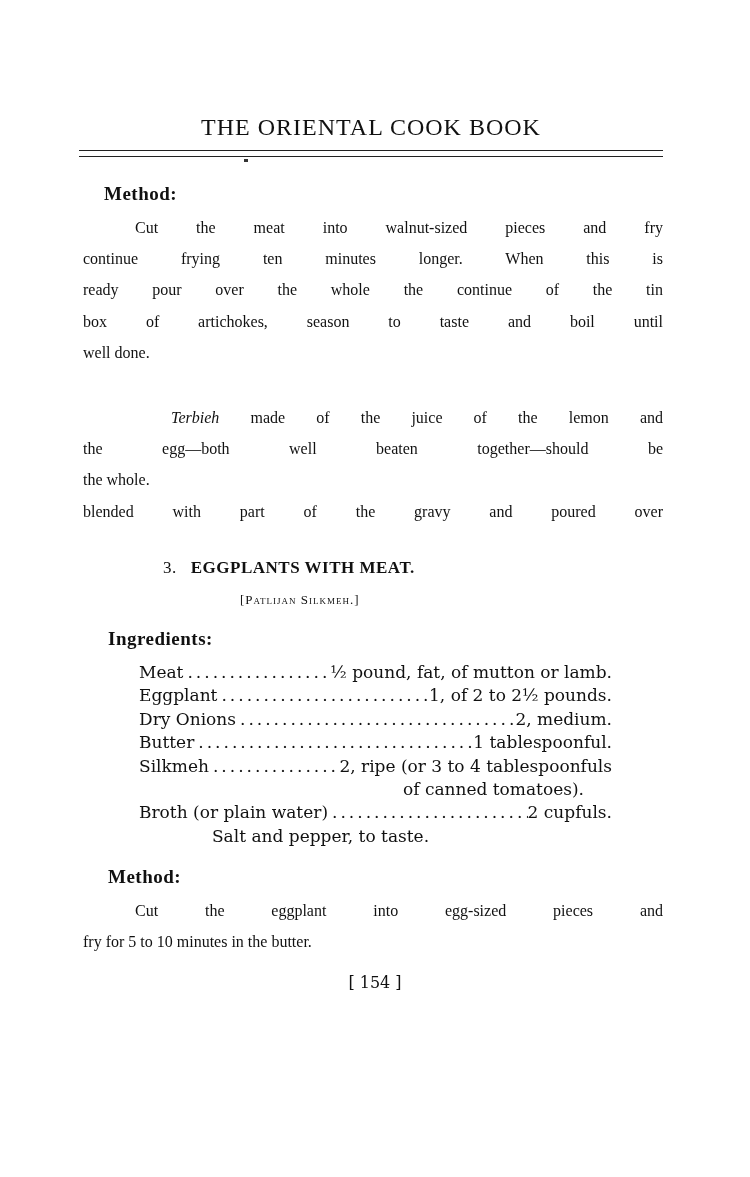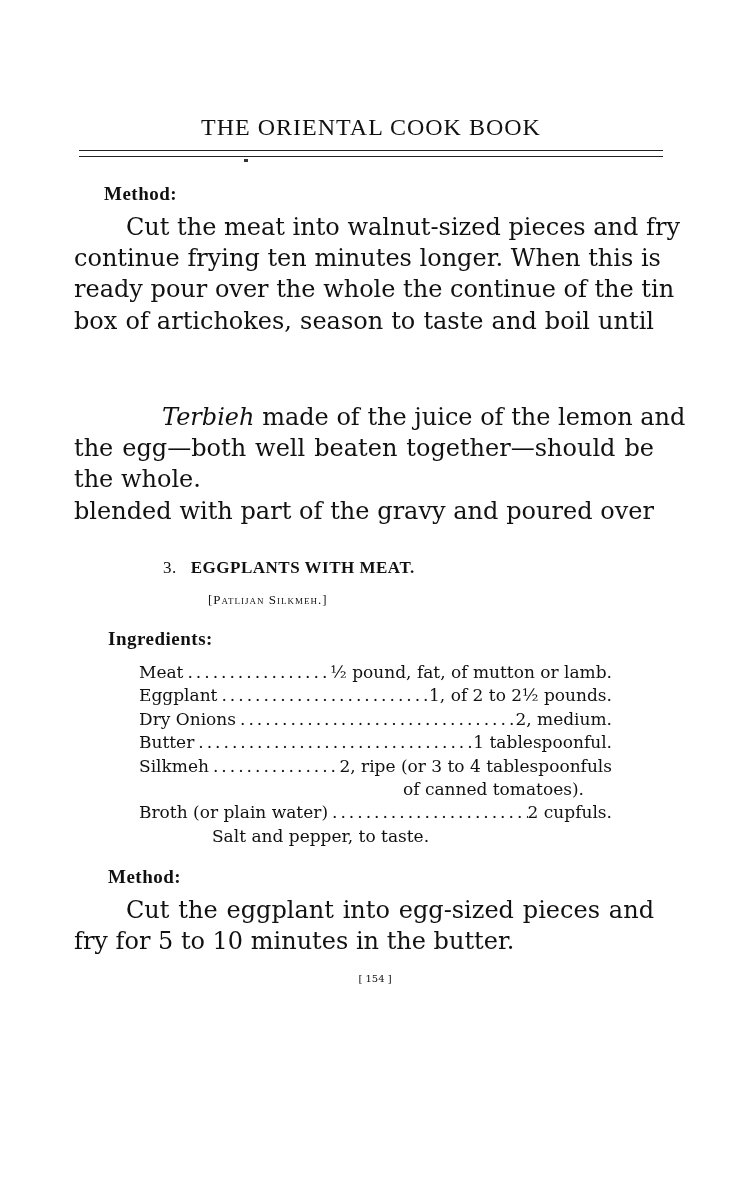--- a/index.html
+++ b/index.html
@@ -9,58 +9,59 @@
 
   .running-head { left: 0; width: 742px; top: 114px; text-align: center;
                   font-family: "Liberation Serif", serif; font-size: 24px; letter-spacing: 1px; }
   .rule { position: absolute; left: 79px; width: 584px; height: 0; border-top: 1.3px solid #222; }
   .rule1 { top: 150px; }
   .rule2 { top: 156px; border-top-width: 1.6px; }
   .speck { position: absolute; left: 244px; top: 159px; width: 4px; height: 3px; background: #333; }
 
   .label { font-family: "Liberation Serif", serif; font-size: 19px; font-weight: bold; letter-spacing: 0.5px; }
 
-  .para { position: absolute; left: 74px; width: 580px; font-size: 24px; line-height: 31.2px; text-align: justify; }
+  .para { position: absolute; left: 83px; width: 580px; font-size: 16px; line-height: 31.2px; text-align: justify; font-family: Liberation Serif, serif; }
   .para .line { display: block; text-align: justify; text-align-last: justify; white-space: nowrap; }
   .para .line.last { text-align-last: left; }
   .para .line.indent { padding-left: 52px; }
   em { font-style: italic; margin-left: 36px; }
 
   .recipe-title { left: 163px; top: 558px; font-family: "Liberation Serif", serif; font-size: 17px; font-weight: bold; letter-spacing: 0.5px; }
   .recipe-title .num { font-weight: normal; margin-right: 14px; }
   .recipe-sub { left: 208px; top: 592px; font-family: "Liberation Serif", serif; font-size: 13px; letter-spacing: 1px; }
-  .recipe-sub .sc { font-variant: small-caps; }
+  .recipe-sub .sc { font-variant: small-caps; margin-left: 32px; }
 
   .ingredients { position: absolute; left: 139px; width: 473px; top: 661px;
                  font-family: "DejaVu Serif", serif; font-size: 17px; line-height: 23.4px; }
   .ing-row { display: flex; align-items: baseline; }
   .ing-row .name { white-space: nowrap; }
   .ing-row .dots { flex: 1; overflow: hidden; white-space: nowrap; letter-spacing: 3px; padding: 0 4px; }
   .ing-row .dots::before { content: "................................................................................................"; }
   .ing-row .amt { white-space: nowrap; }
   .ing-cont { text-align: right; padding-right: 28px; }
   .ing-center { text-align: center; padding-right: 110px; }
 
-  .folio { left: 0; width: 750px; top: 973px; text-align: center; font-size: 10px; }
+  .folio { left: 0; width: 750px; top: 973px; text-align: center; font-size: 16px; }
 </style>
 </head>
 <body>
 
 <div class="abs running-head">THE ORIENTAL COOK BOOK</div>
 <div class="rule rule1"></div>
 <div class="rule rule2"></div>
 <div class="speck"></div>
 
 <div class="abs label" style="left:104px; top:183px;">Method:</div>
 
 <div class="para" style="top:212px;">
   <span class="line indent">Cut the meat into walnut-sized pieces and fry</span>
   <span class="line">continue frying ten minutes longer.  When this is</span>
   <span class="line">ready pour over the whole the continue of the tin</span>
   <span class="line">box of artichokes, season to taste and boil until</span>
+  <span class="line last">well done.</span>
 </div>
 
 <div class="para" style="top:402px;">
   <span class="line indent"><em>Terbieh</em><span> made of the juice of the lemon and</span></span>
   <span class="line">the egg—both well beaten together—should be</span>
   <span class="line last">the whole.</span>
   <span class="line">blended with part of the gravy and poured over</span>
 </div>
 
 <div class="abs recipe-title">

